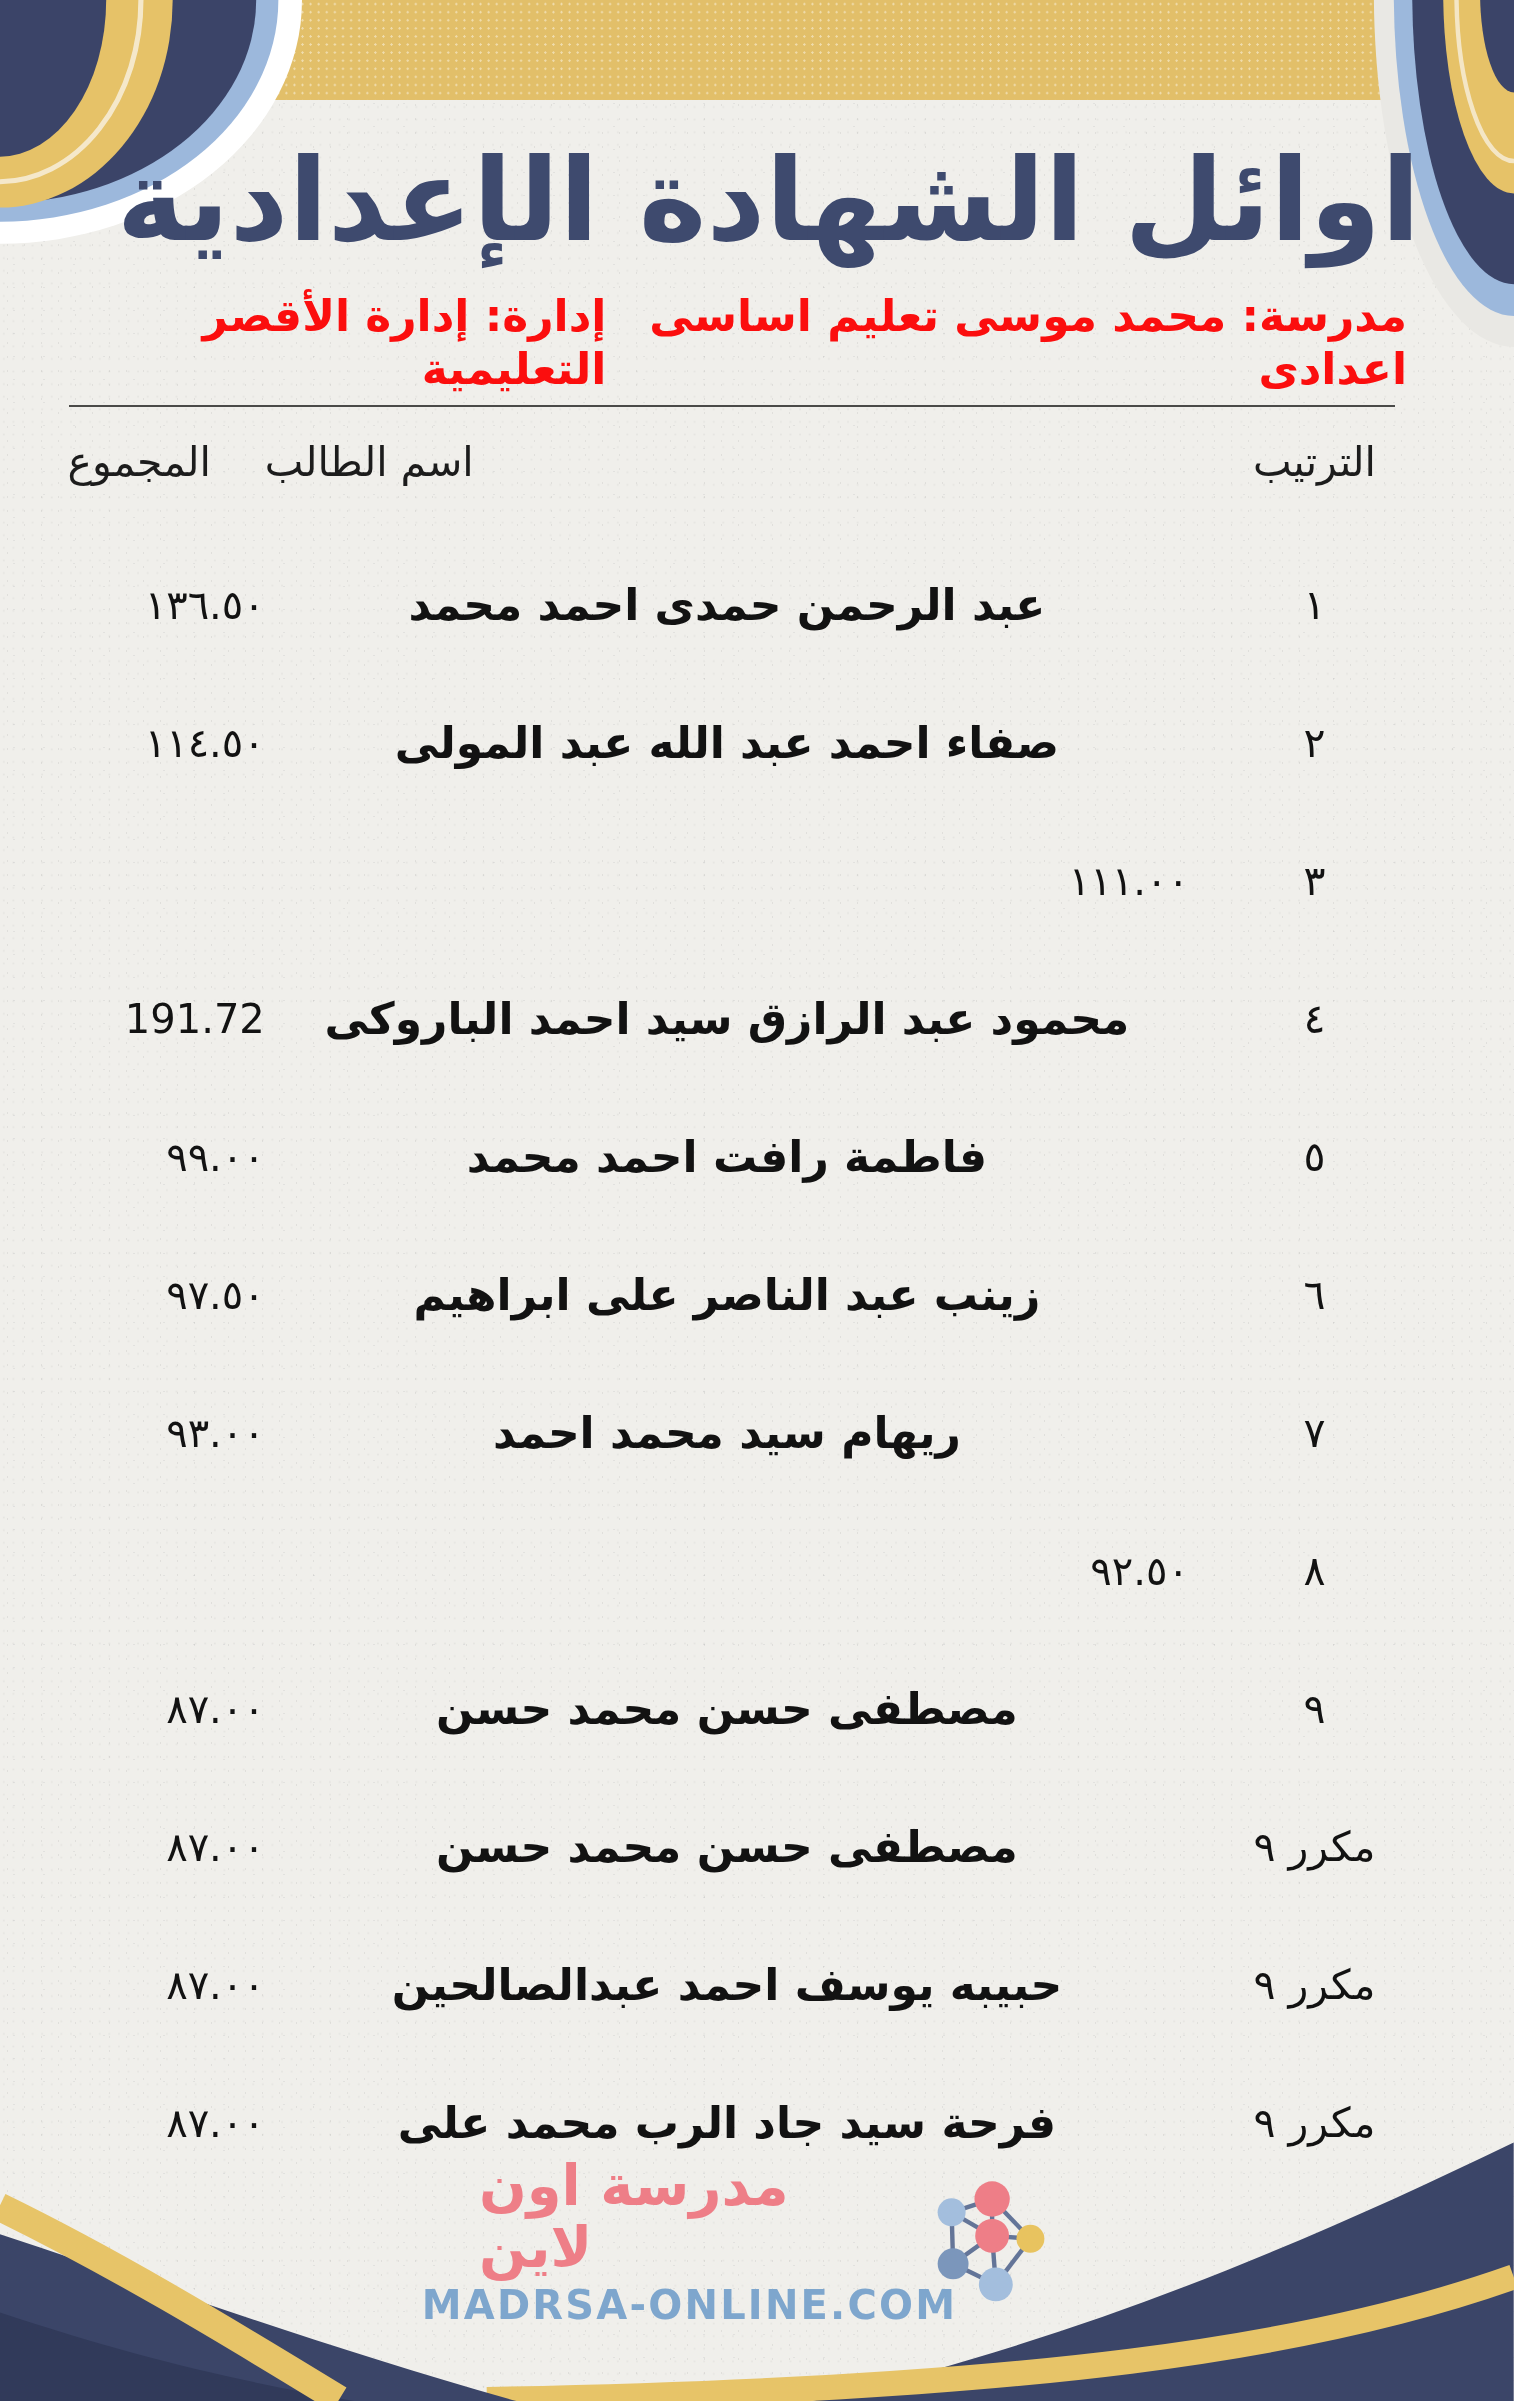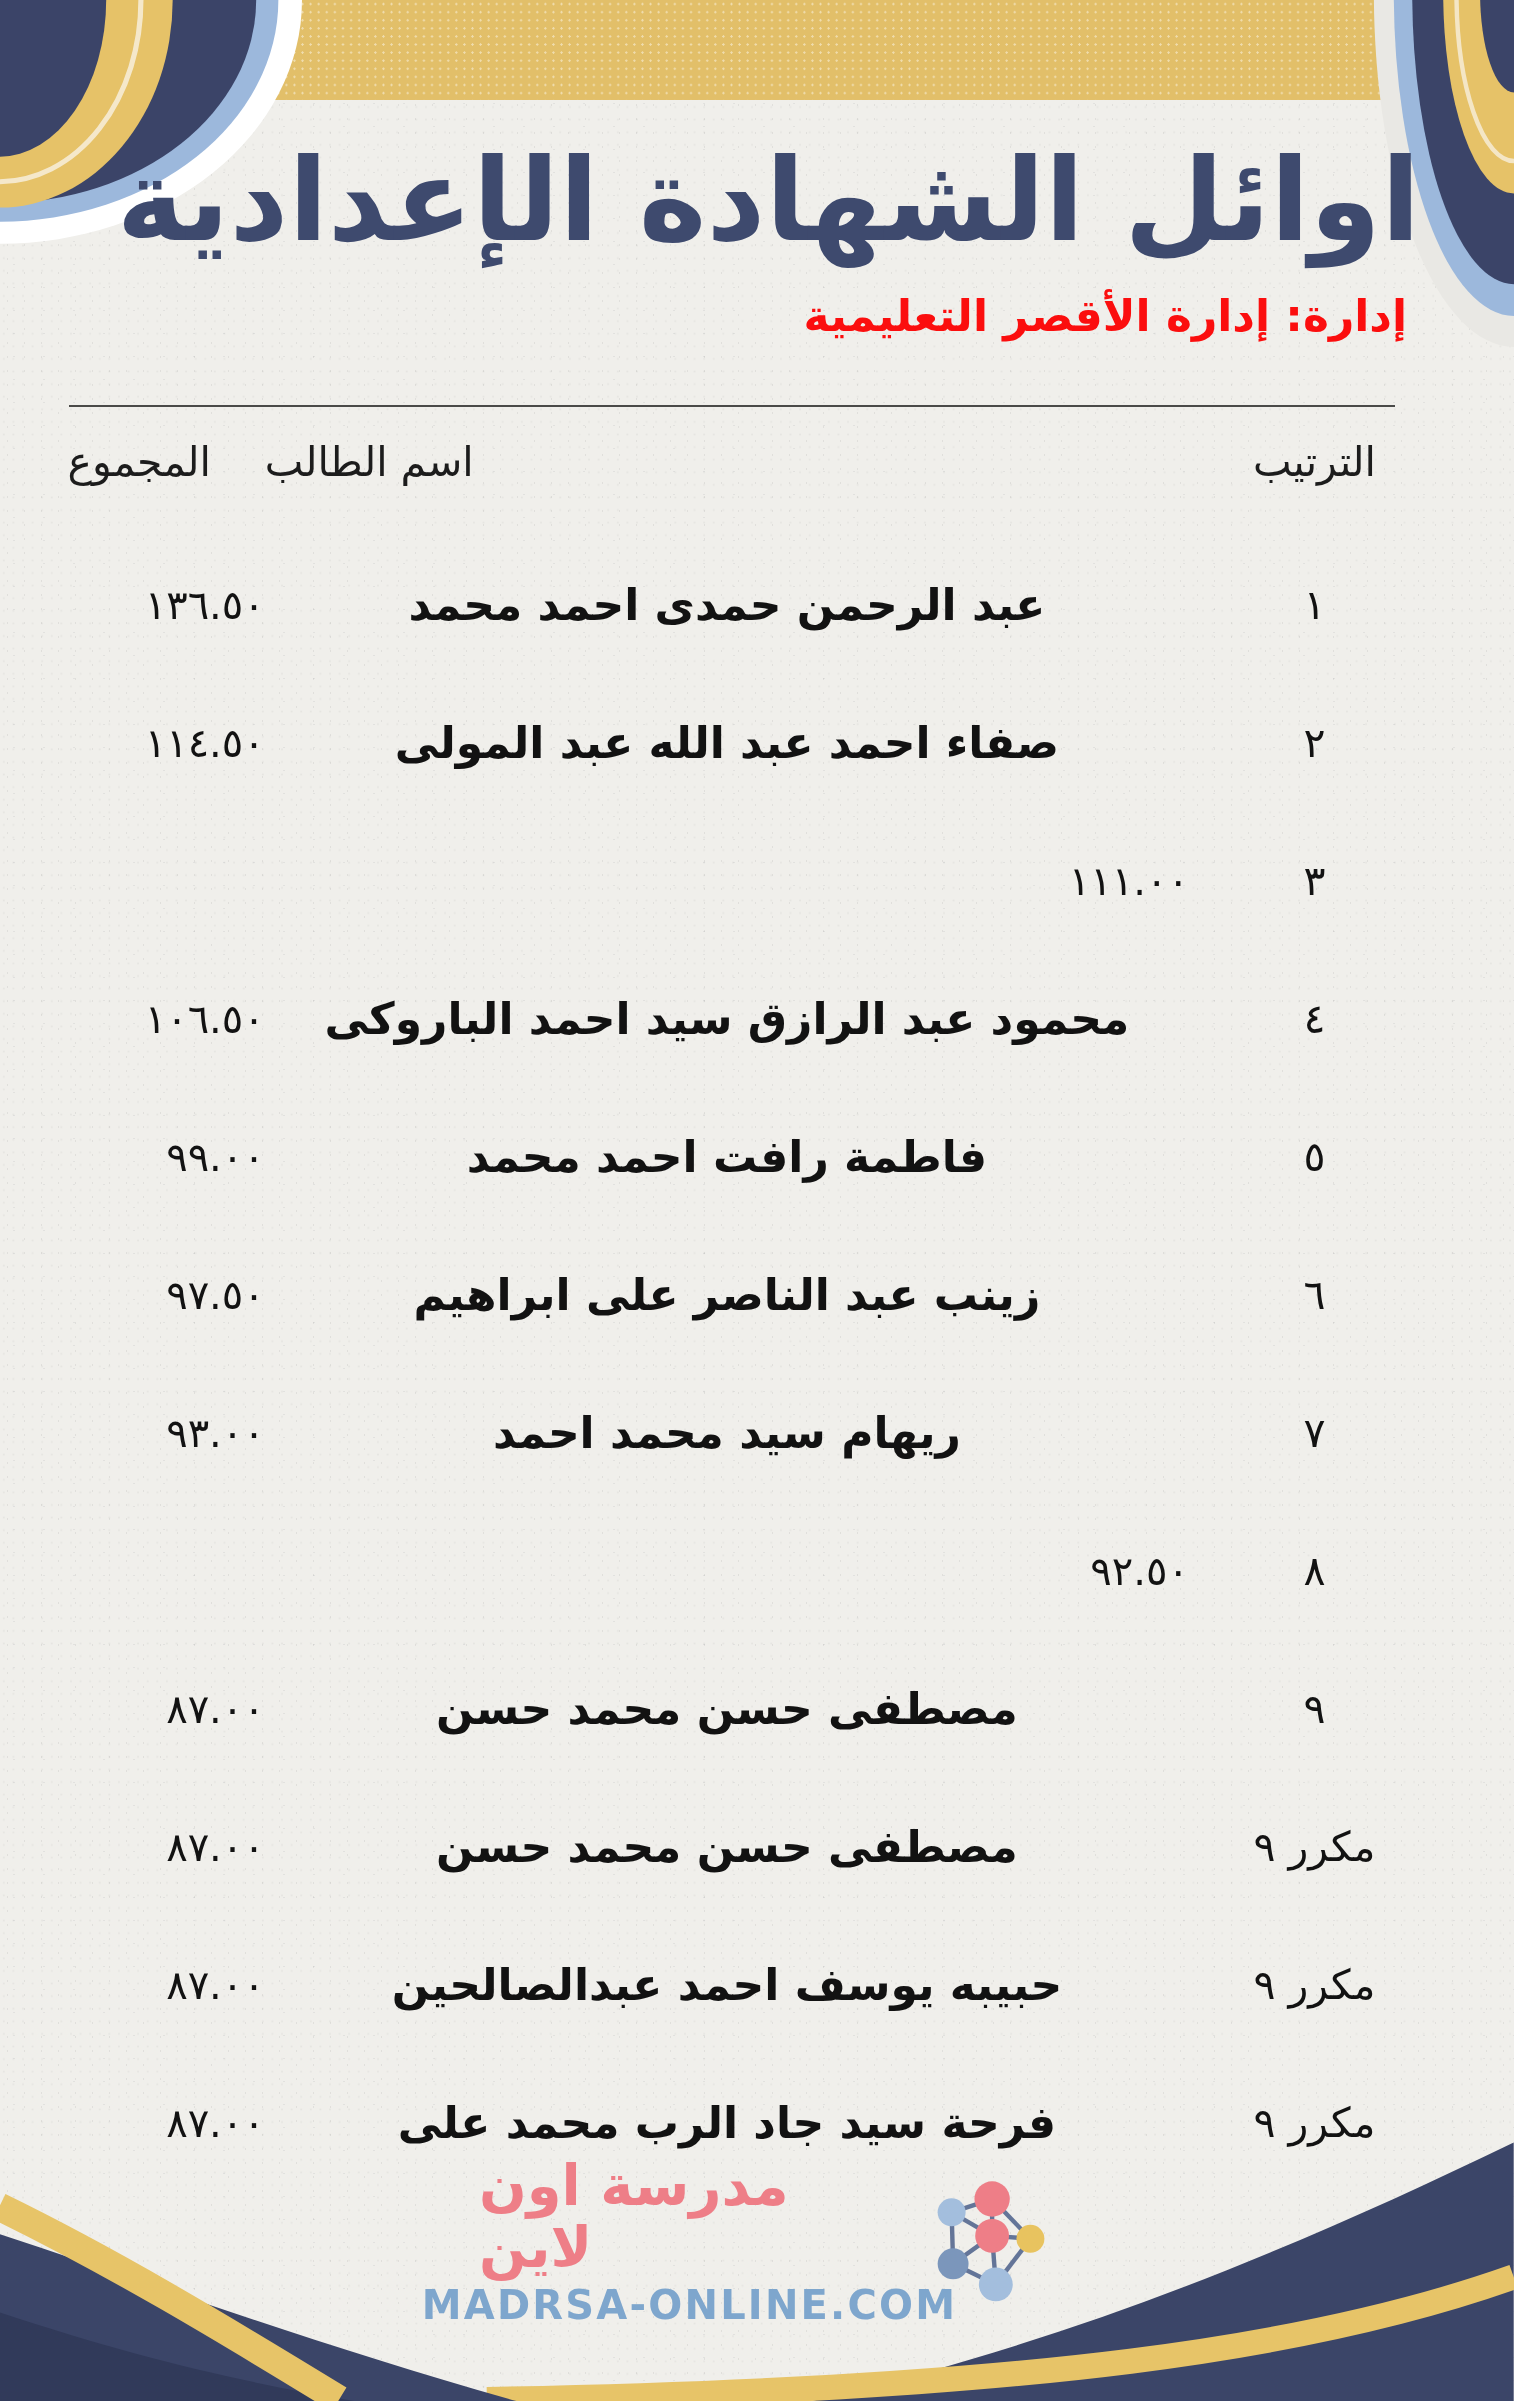--- a/index.html
+++ b/index.html
@@ -109,20 +109,21 @@
     <path d="M 0,394 C 230,470 450,550 700,620 L 0,620 Z" fill="#3b4568"></path>
 
     <path d="M 0,500 C 180,560 330,595 480,620 L 0,620 Z" fill="#313a5a"></path>
 
     <path d="M 0,357 C 150,430 300,520 460,618" fill="none" stroke="#e7c468" stroke-width="38"></path>
   </svg>
 
   <h1 class="title">اوائل الشهادة الإعدادية</h1>
 
   <div class="subtitle">
+    <span>مدرسة: محمد موسى تعليم اساسى اعدادى</span>
     <span>إدارة: إدارة الأقصر التعليمية</span>
   </div>
 
   <div class="divider"></div>
 
   <div class="results">
     <div class="thead">
       <span class="h-rank">الترتيب</span>
       <span class="h-name">اسم الطالب</span>
       <span class="h-total">المجموع</span>
@@ -141,21 +142,21 @@
   </div>
 
   <div class="row">
     <span class="cell-rank">٣</span>
     <span class="cell-total">١١١.٠٠</span>
   </div>
 
   <div class="row">
     <span class="cell-rank">٤</span>
     <span class="cell-name">محمود عبد الرازق سيد احمد الباروكى</span>
-    <span class="cell-total">١٠٦.٥٠</span>
+    <span class="cell-total">191.72</span>
   </div>
 
   <div class="row">
     <span class="cell-rank">٥</span>
     <span class="cell-name">فاطمة رافت احمد محمد</span>
     <span class="cell-total">٩٩.٠٠</span>
   </div>
 
   <div class="row">
     <span class="cell-rank">٦</span>

